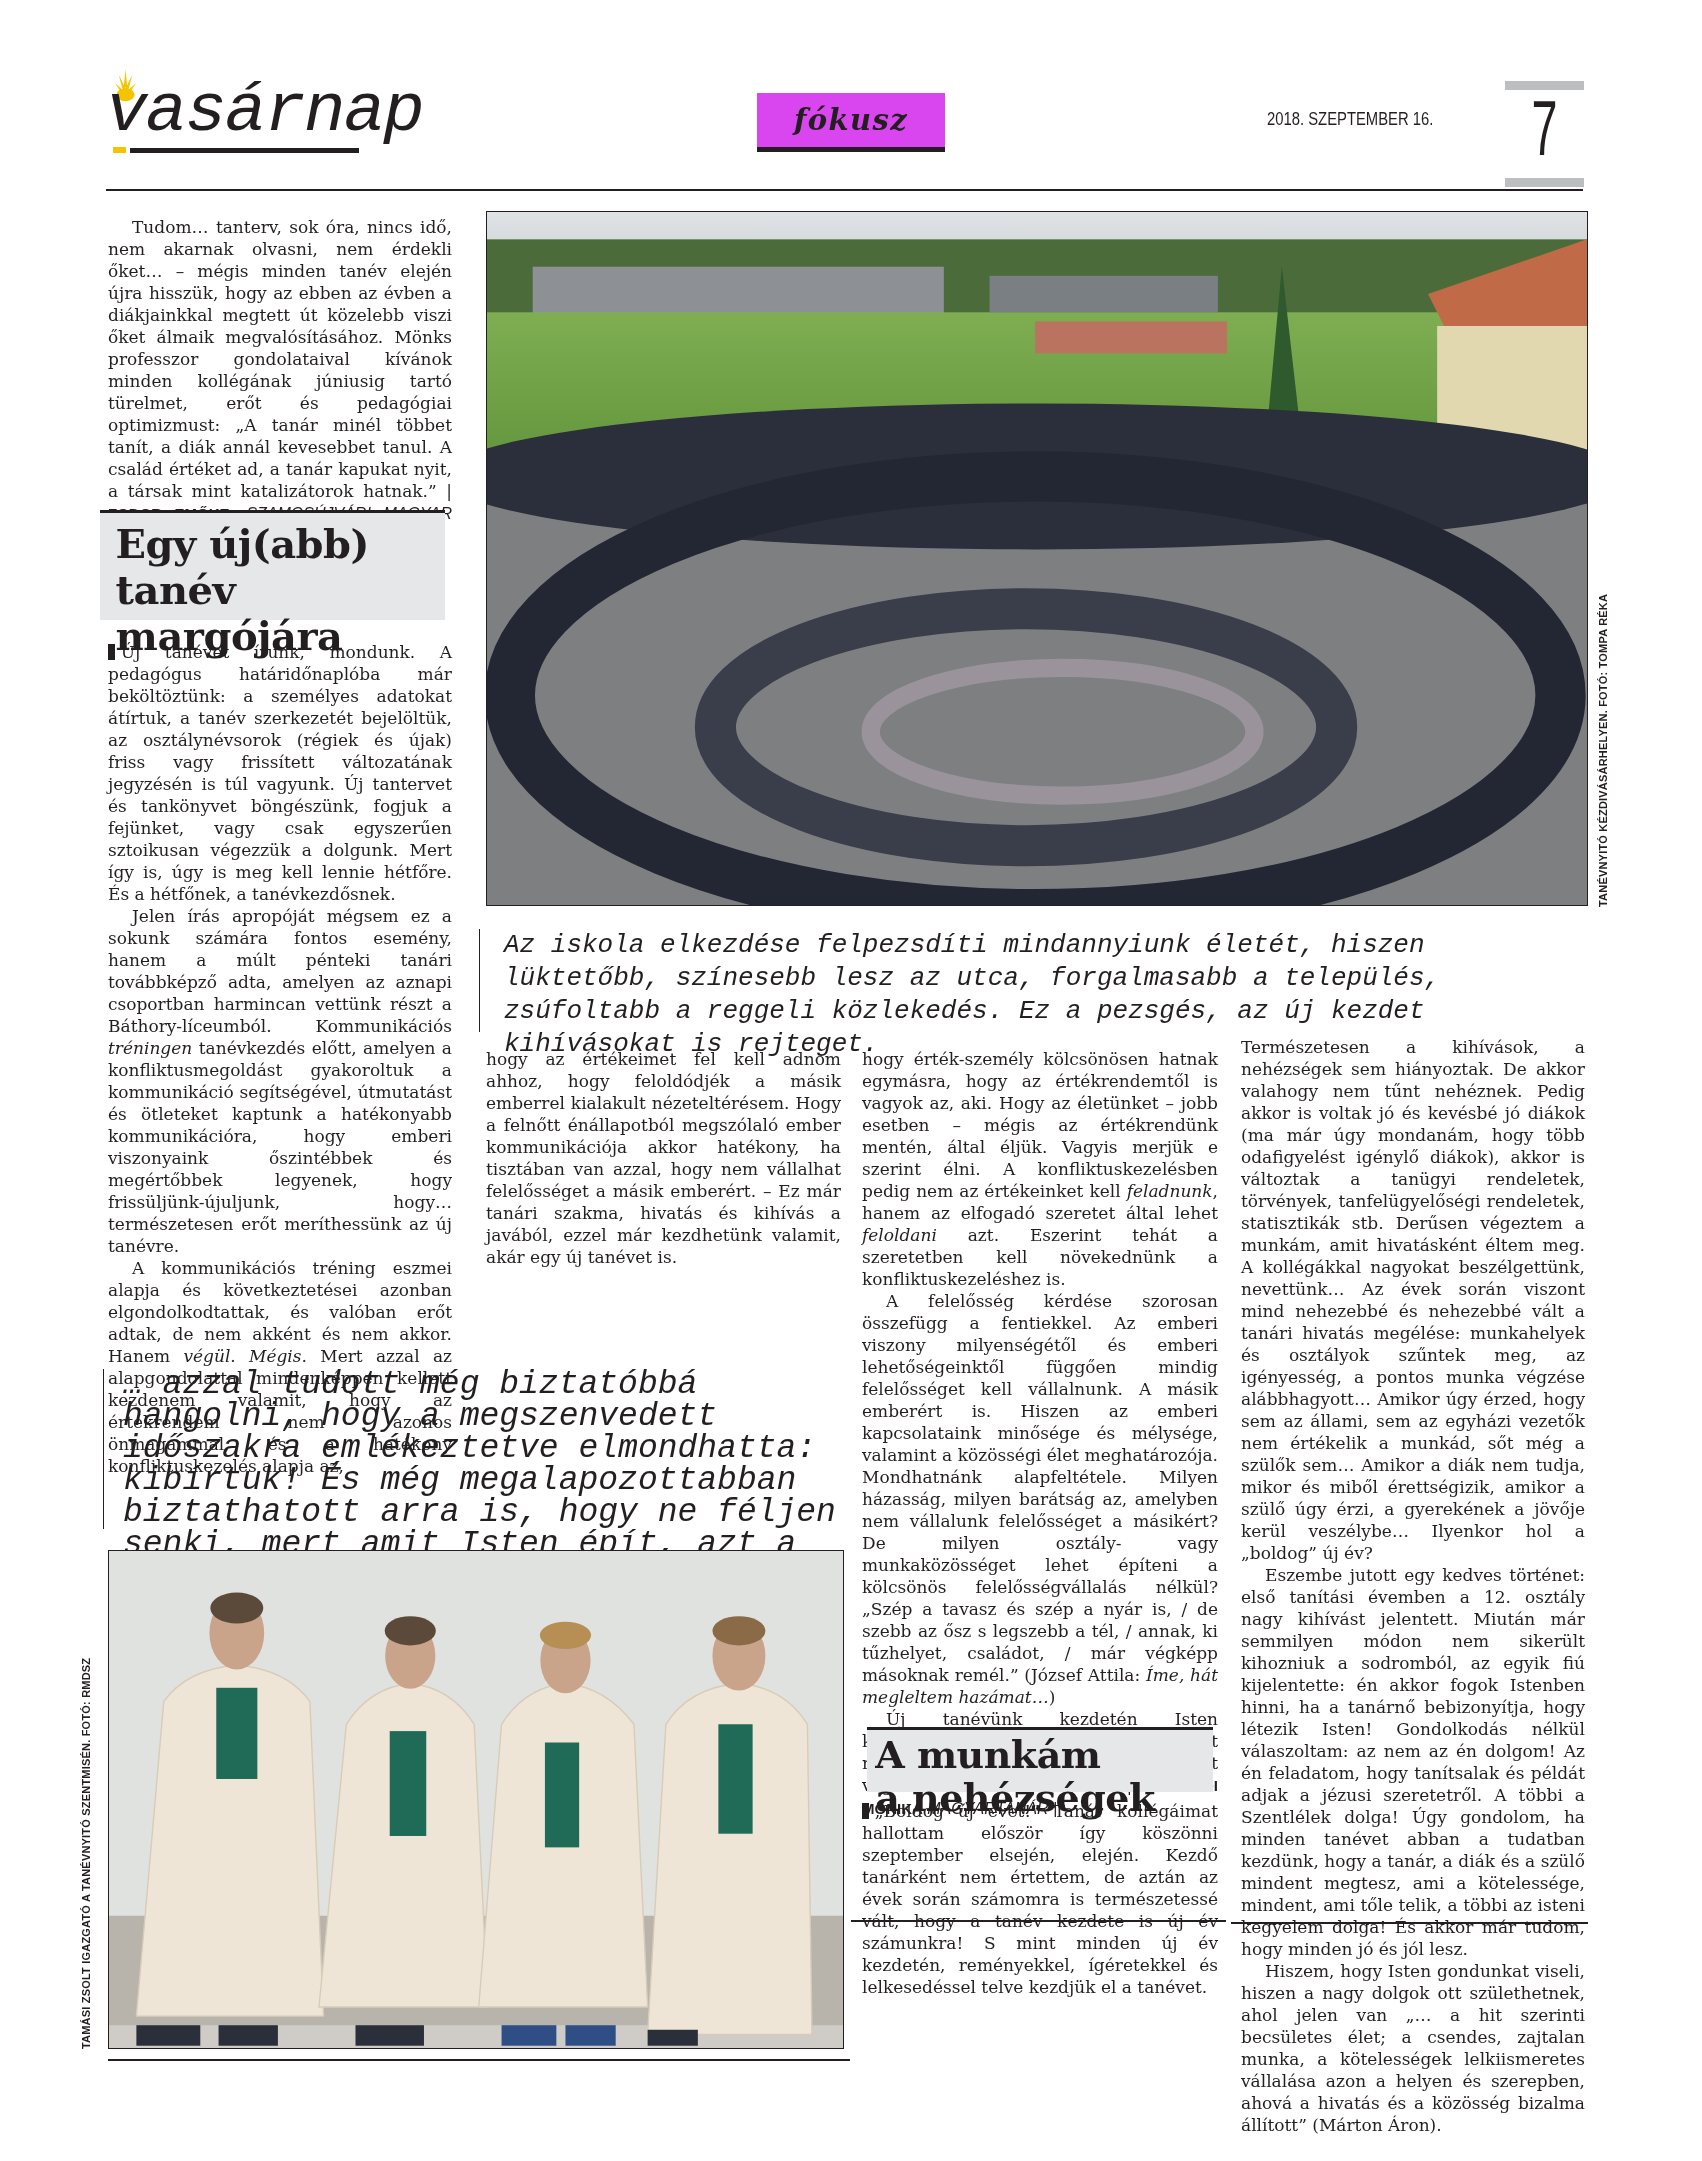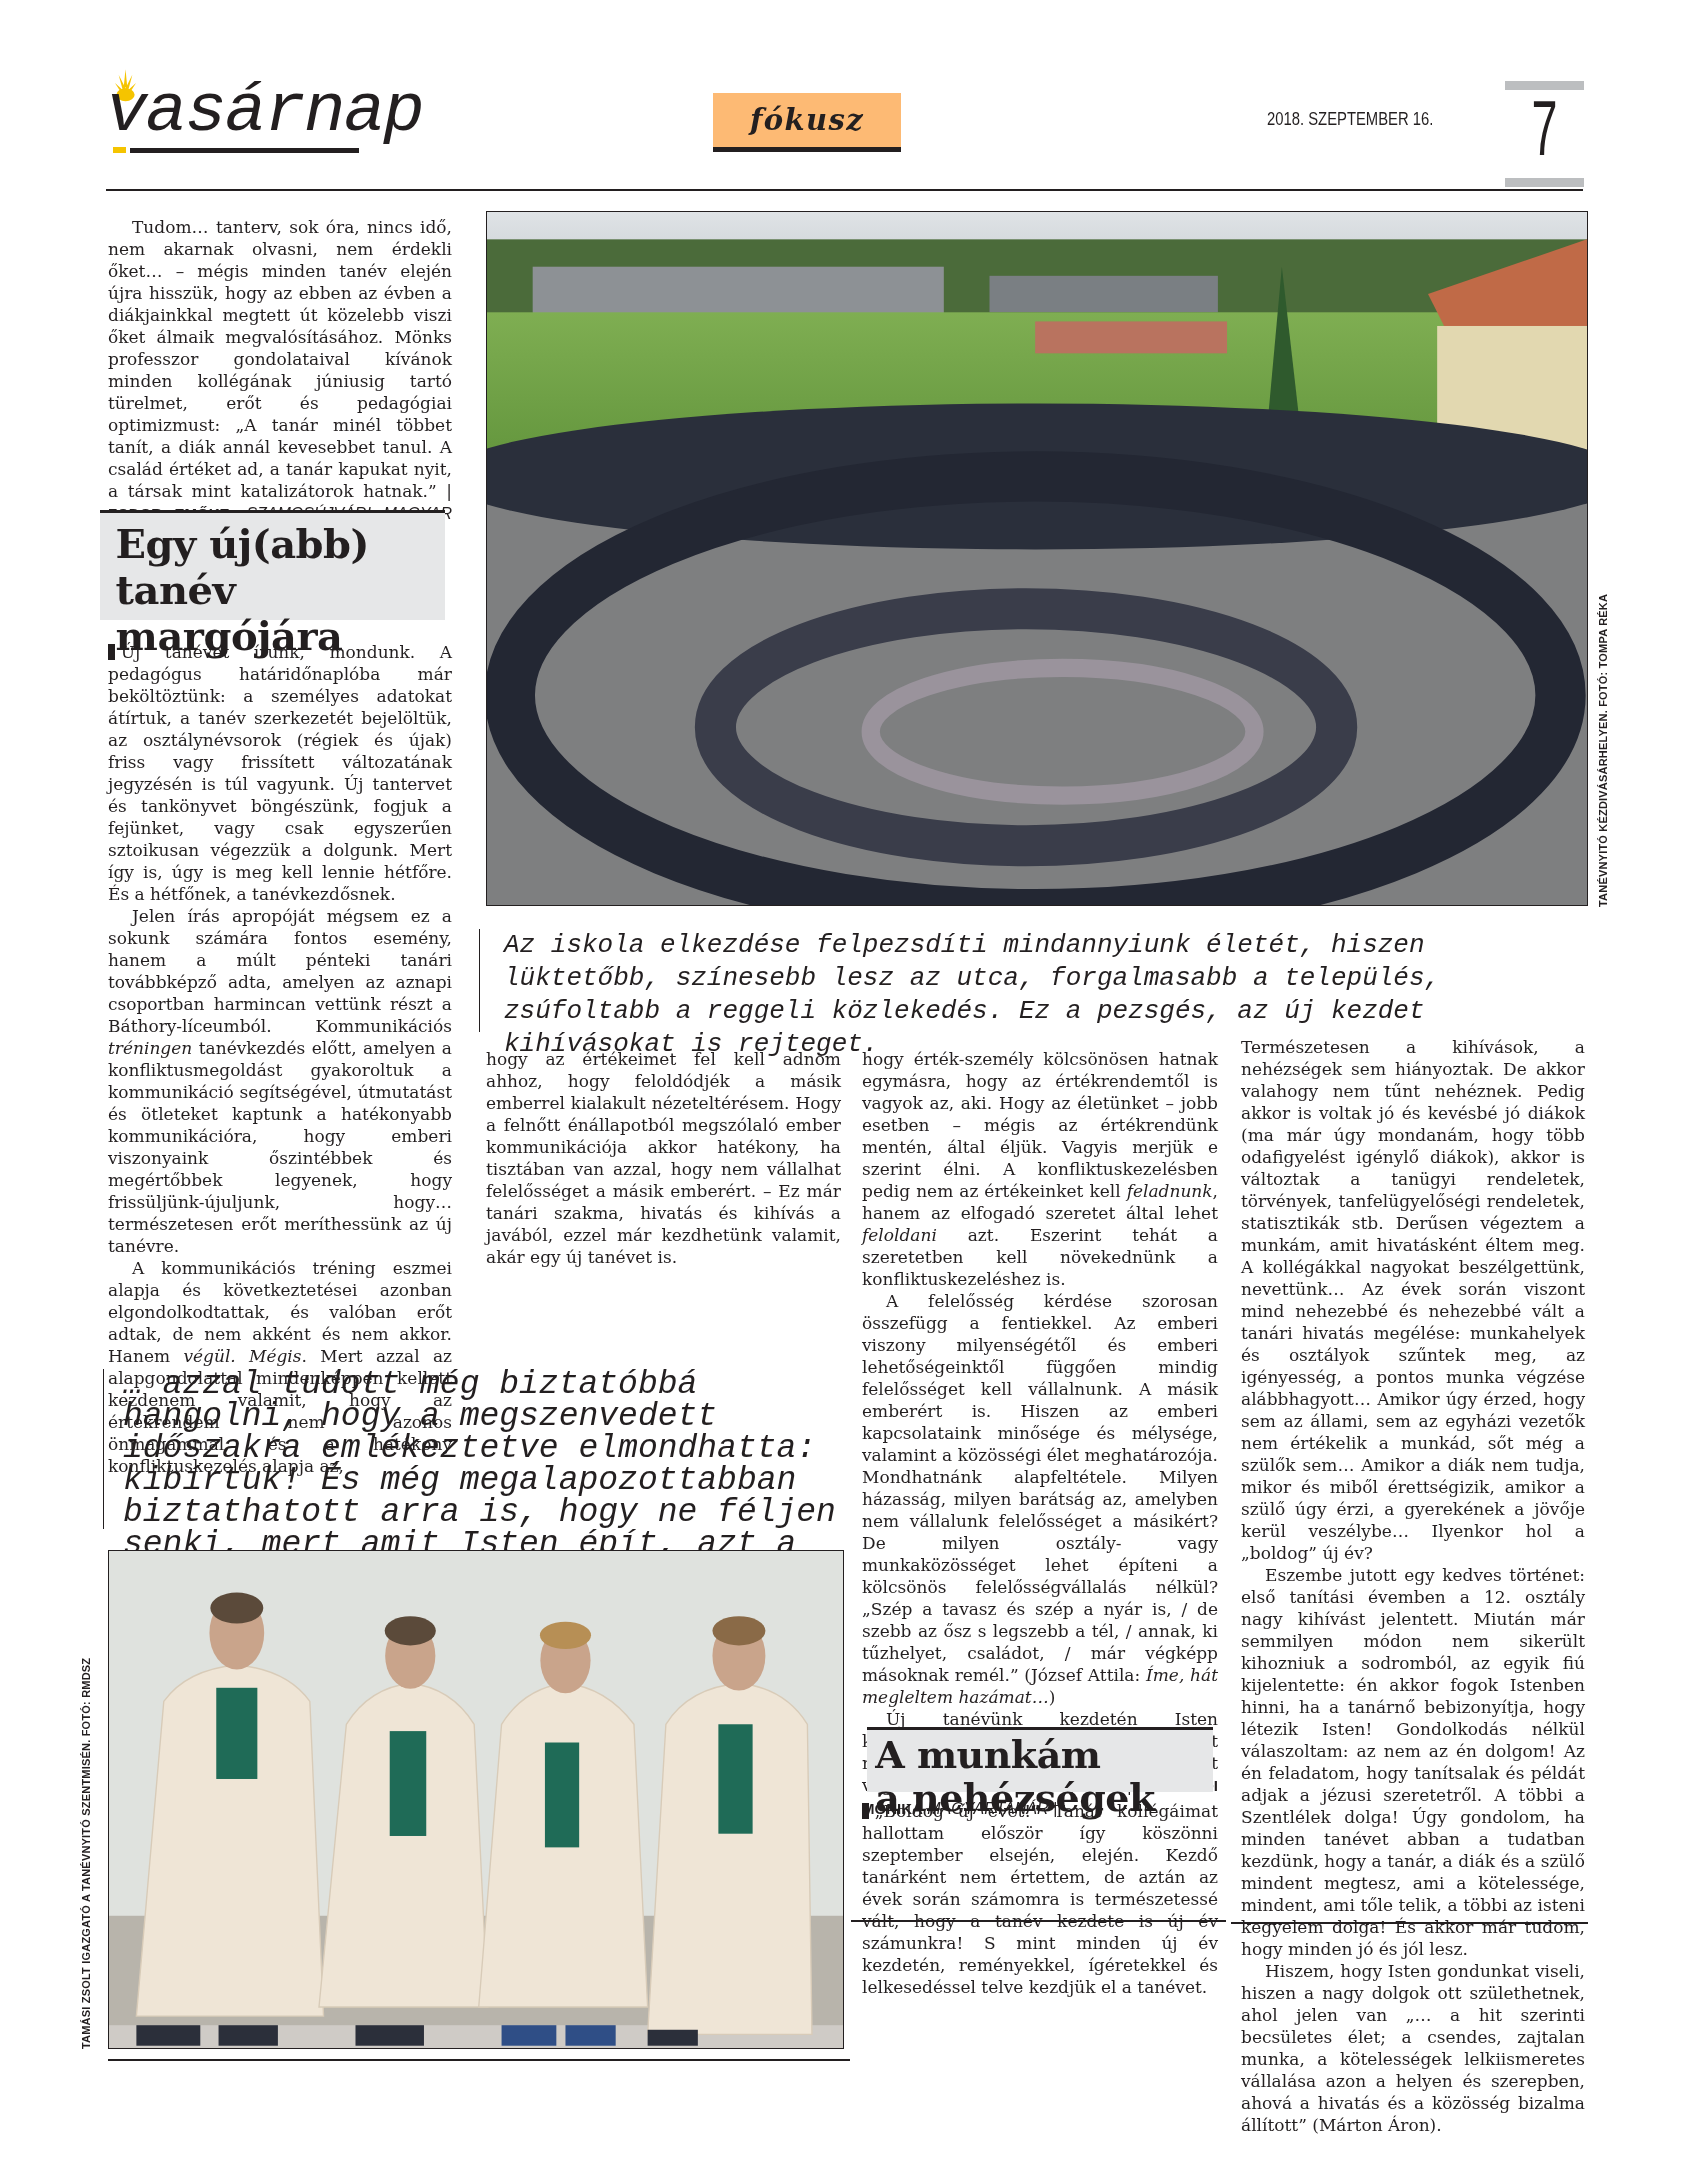--- a/index.html
+++ b/index.html
@@ -6,21 +6,21 @@
   body { width:1702px; height:2161px; position:relative; overflow:hidden; color:#231f20;
          font-family:"DejaVu Serif", serif; }
   .abs { position:absolute; }
   
   .logo { left:106px; top:69px; width:275px; height:92px; }
   .logo-text { position:absolute; left:0; top:9.2px; font-family:Liberation Mono, monospace; font-style:italic;
                font-size:69px; letter-spacing:-1.8px; color:#231f20; line-height:1; }
   .logo-sun { position:absolute; left:9.2px; top:0; width:21px; height:37px; }
   .logo-bar { position:absolute; left:24px; top:79px; width:229px; height:4.6px; background:#231f20; }
   .logo-dot { position:absolute; left:7.3px; top:78px; width:13px; height:6.4px; background:#f5c400; }
-  .section-box { left:713px; top:93px; width:188px; height:59px; background:#fdba74;
+  .section-box { left:757px; top:93px; width:188px; height:59px; background:#d946ef;
                  border-bottom:5px solid #231f20; box-sizing:border-box; }
   .section-box span { position:absolute; left:0; right:0; top:10px; text-align:center; font-style:italic;
                       font-weight:bold; font-size:29px; letter-spacing:1.4px; }
   .date { left:1267px; top:108px; font-family:"Liberation Sans", sans-serif; font-size:19px; transform:scaleX(.78);
           transform-origin:left; white-space:nowrap; }
   .page-num-box { left:1505px; top:81px; width:79px; height:124px; }
   .pn-top, .pn-bot { position:absolute; left:0; width:79px; height:9.2px; background:#bcbec0; }
   .pn-top { top:0; } .pn-bot { top:97px; }
   .pn-num { position:absolute; left:0; right:0; top:8.2px; text-align:center; font-family:"Liberation Sans", sans-serif;
             font-size:78px; line-height:1; transform:scaleX(.6); }

